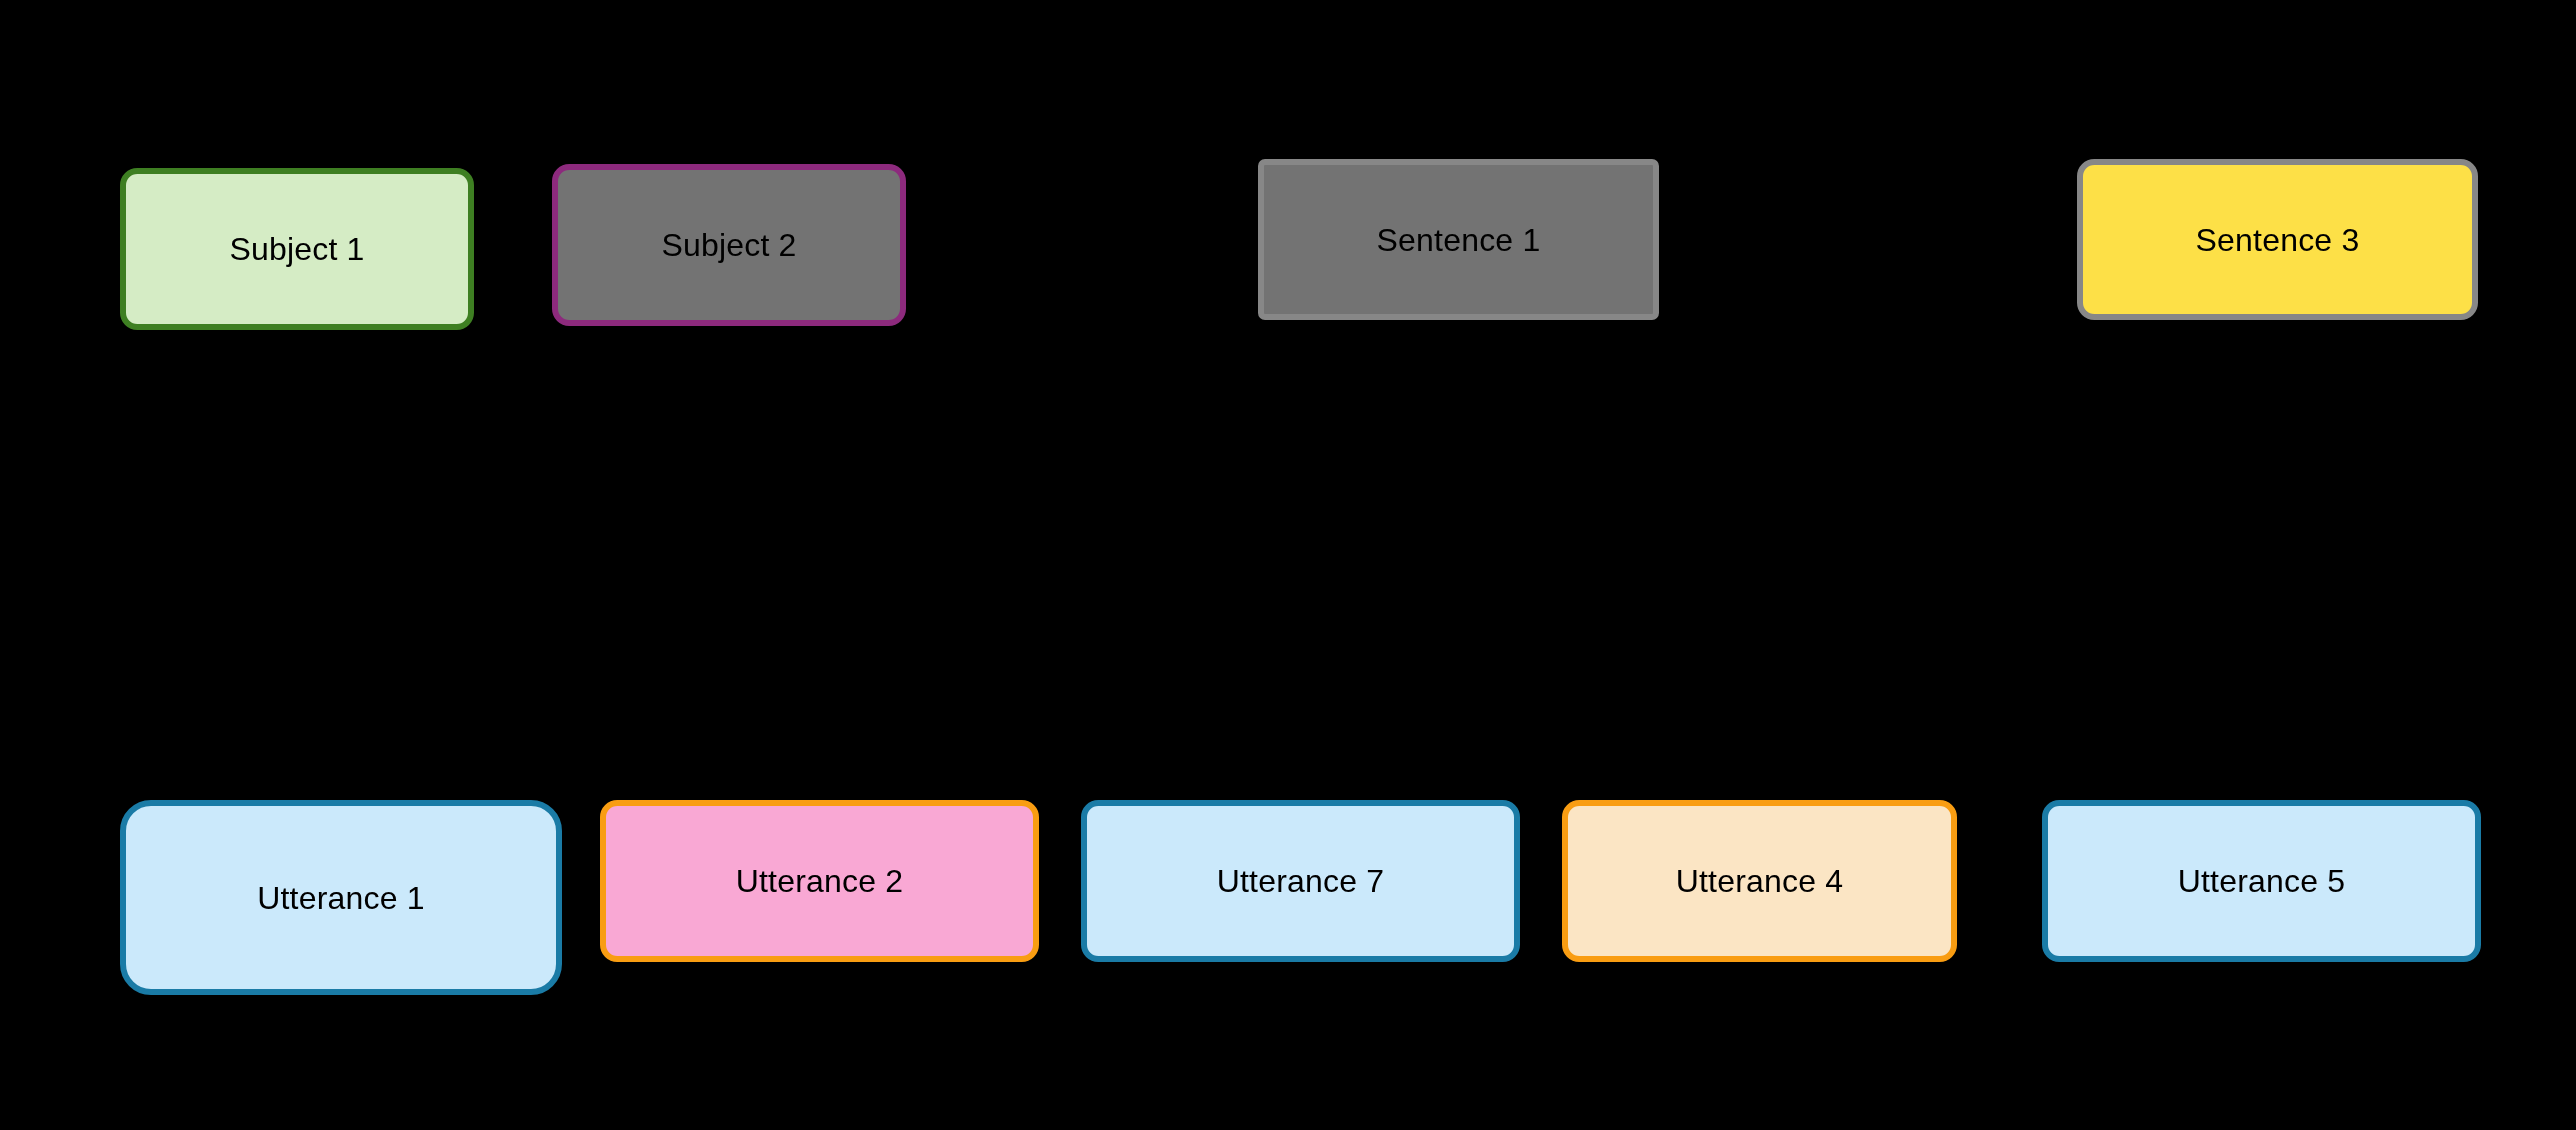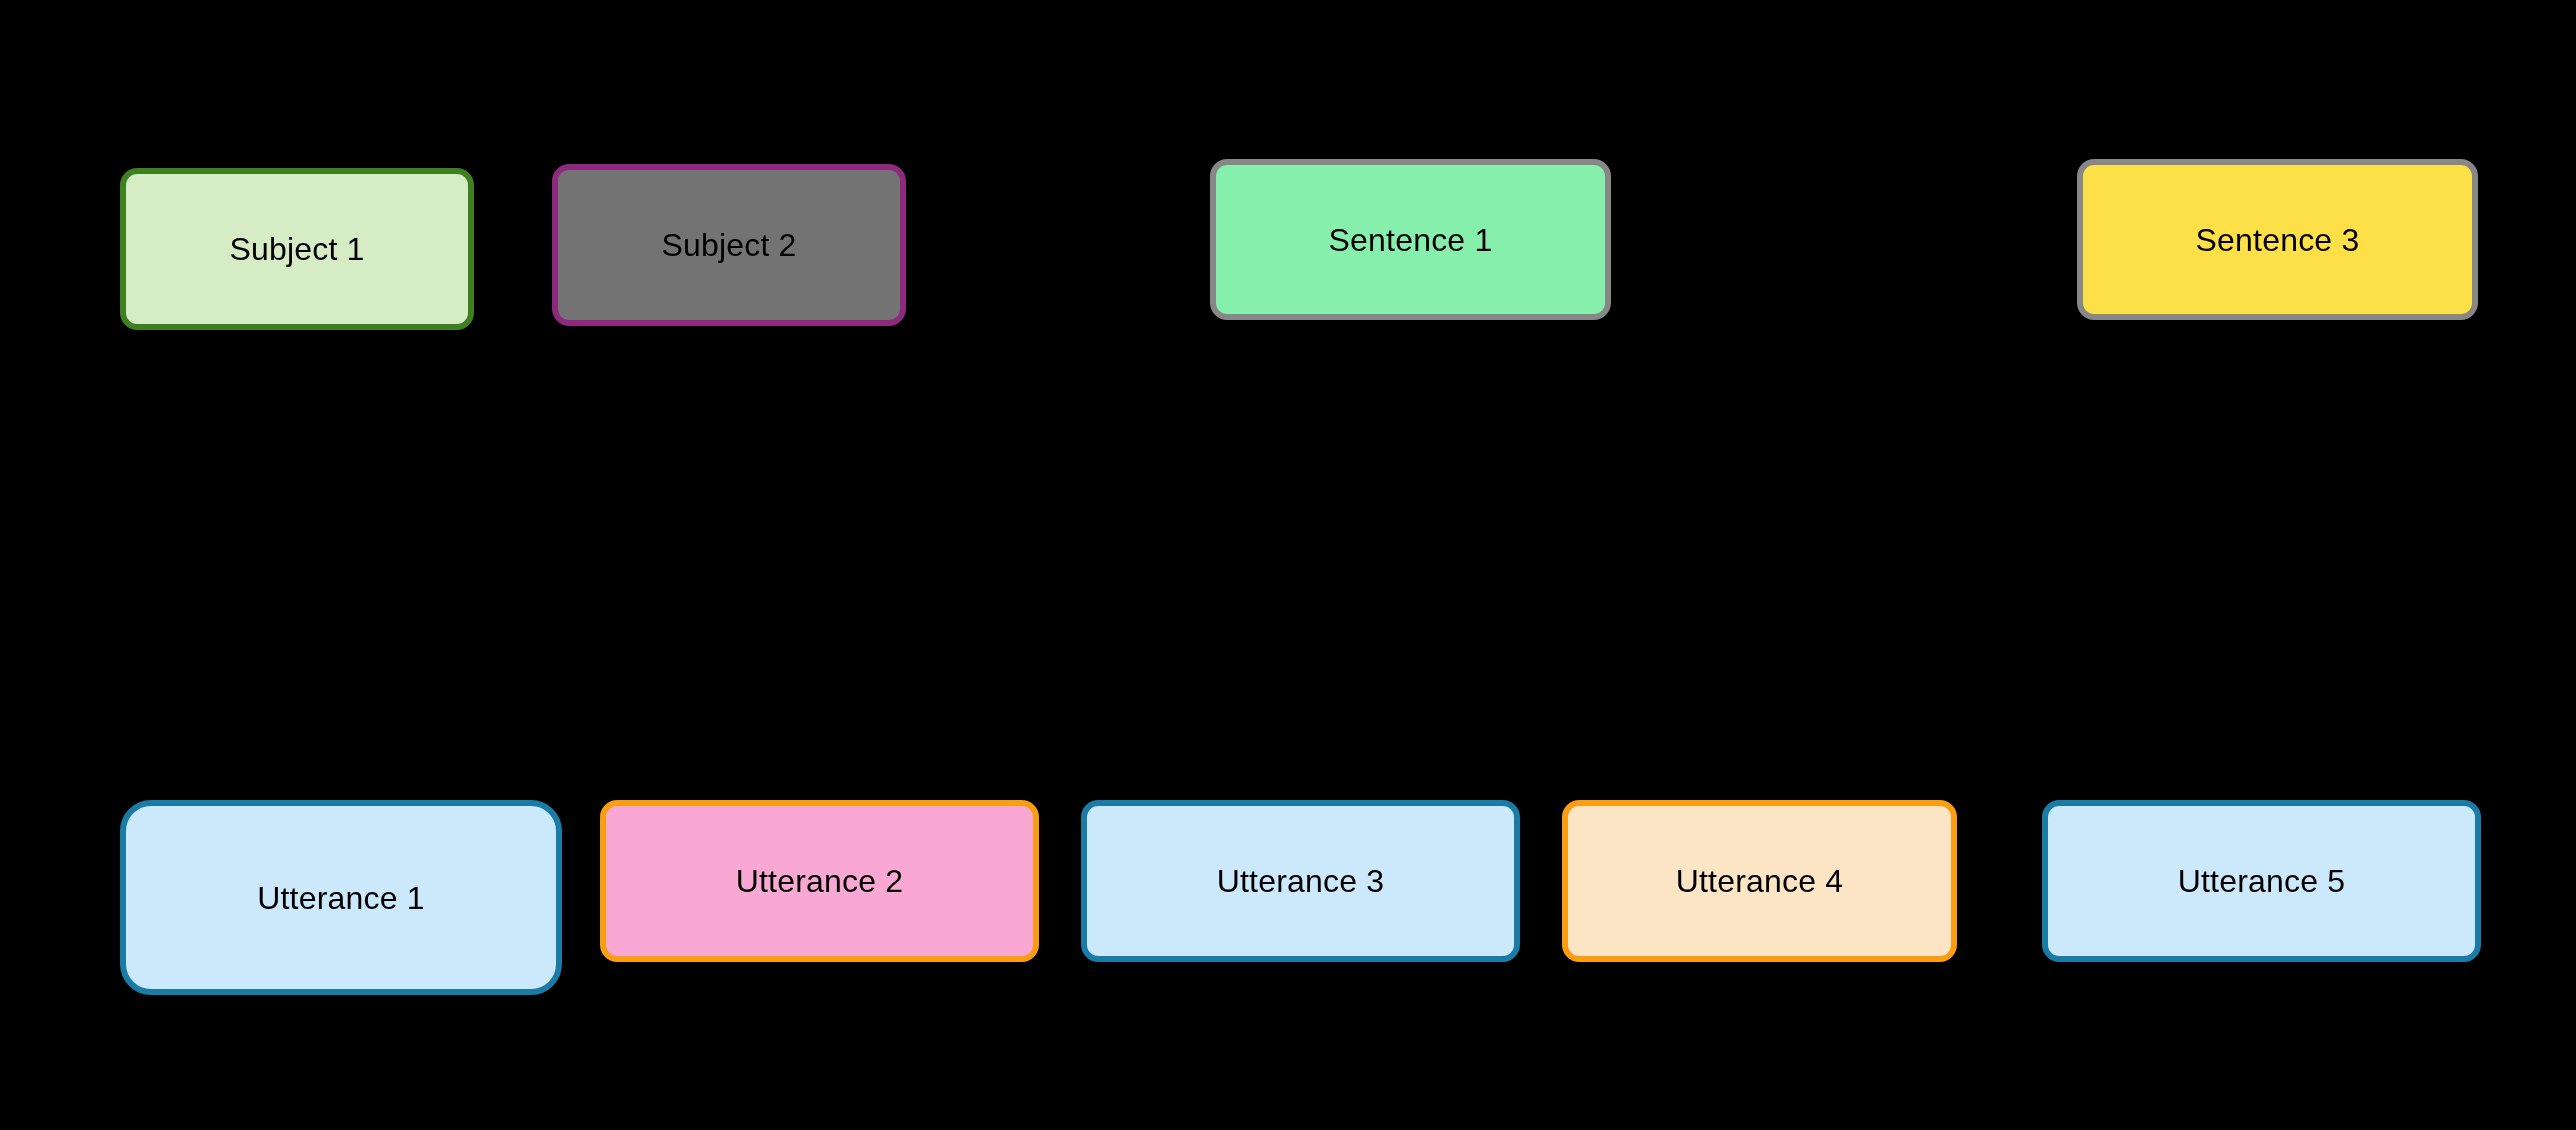--- a/index.html
+++ b/index.html
@@ -70,35 +70,35 @@
       </g>
   </svg>
 
   <div class="node" style="left: 120px; top: 168px; width: 354px; height: 162px; background: rgb(213, 236, 197); border-color: rgb(62, 127, 34);">
     <span class="label">Subject 1</span>
   </div>
   <div class="node" style="left: 540px; top: 164px; width: 354px; height: 162px; background: #737373; border-color: rgb(141, 42, 125); margin-left: 12px;">
     <span class="label">Subject 2</span>
   </div>
 
-  <div class="node" style="left: 1210px; top: 159px; width: 401px; height: 161px; background: #86efac; border-color: rgb(135, 135, 135);">
+  <div class="node" style="left: 1258px; top: 159px; width: 401px; height: 161px; background: #737373; border-color: rgb(135, 135, 135); border-radius: 7px;">
     <span class="label">Sentence 1</span>
   </div>
   <div class="node" style="left: 2077px; top: 159px; width: 401px; height: 161px; background: #fde047; border-color: rgb(135, 135, 135);">
     <span class="label">Sentence 3</span>
   </div>
 
   <div class="node" style="left: 120px; top: 800px; width: 442px; height: 195px; background: rgb(203, 233, 251); border-color: rgb(26, 123, 166); border-radius: 31px;">
     <span class="label">Utterance 1</span>
   </div>
   <div class="node" style="left: 600px; top: 800px; width: 439px; height: 162px; background: #f9a8d4; border-color: rgb(249, 157, 18);">
     <span class="label">Utterance 2</span>
   </div>
   <div class="node" style="left: 1081px; top: 800px; width: 439px; height: 162px; background: rgb(203, 233, 251); border-color: rgb(26, 123, 166);">
-    <span class="label">Utterance 3</span>
+    <span class="label">Utterance 7</span>
   </div>
   <div class="node" style="left: 1562px; top: 800px; width: 395px; height: 162px; background: rgb(251, 229, 196); border-color: rgb(249, 157, 18); justify-content: center;">
     <span class="label">Utterance 4</span>
   </div>
   <div class="node" style="left: 2042px; top: 800px; width: 439px; height: 162px; background: rgb(203, 233, 251); border-color: rgb(26, 123, 166); align-items: center;">
     <span class="label">Utterance 5</span>
   </div>
 
 </div>
 

